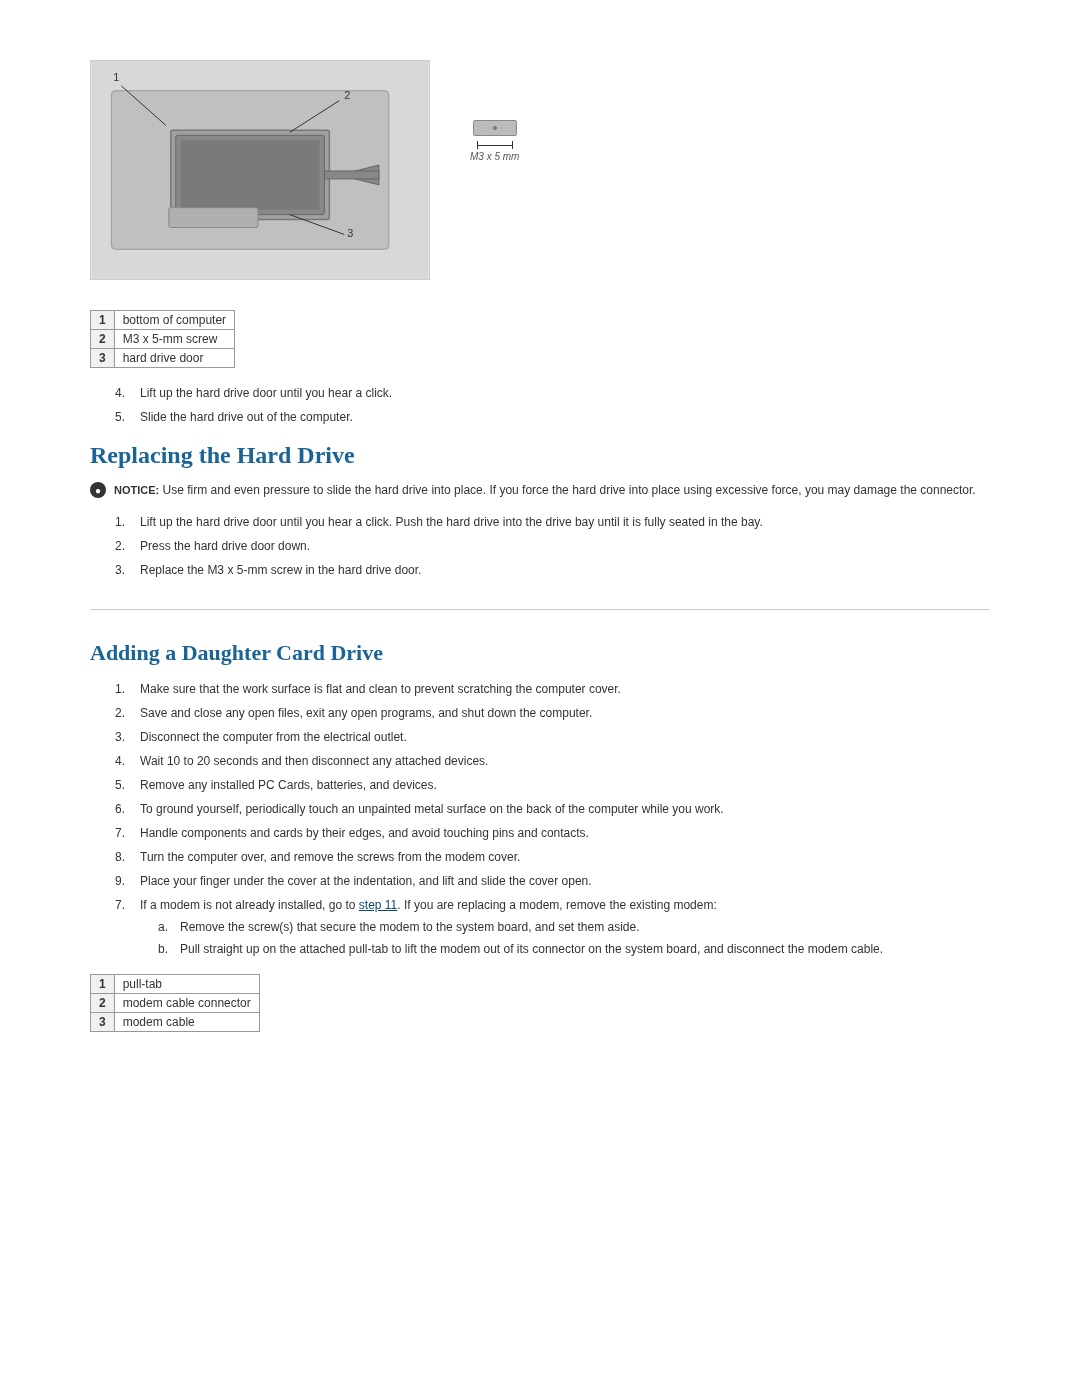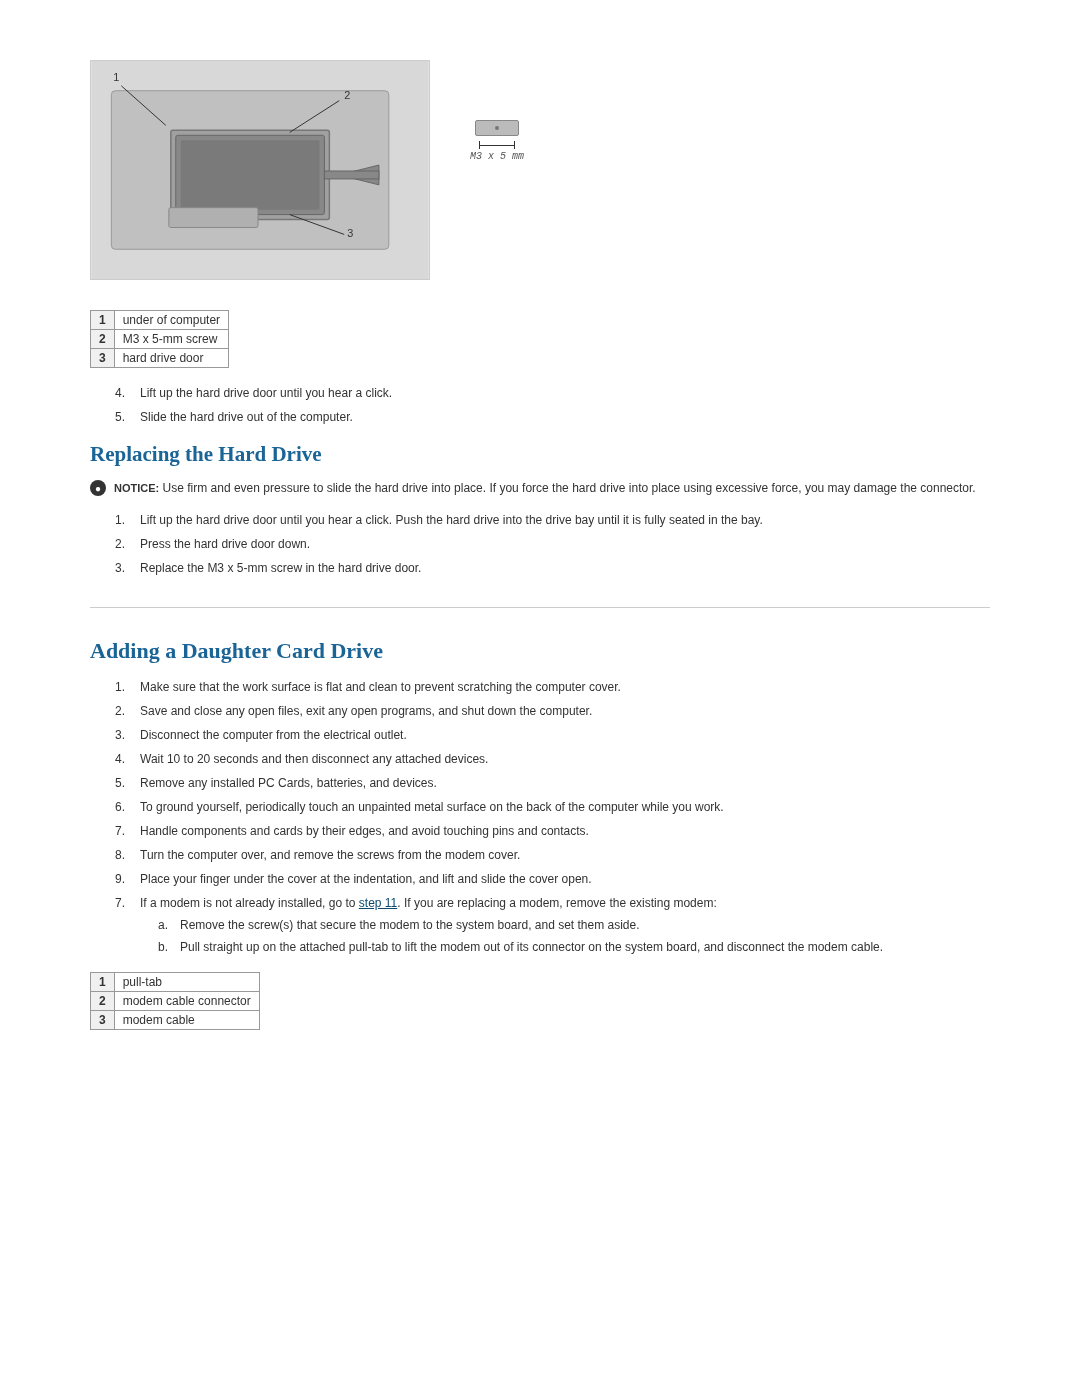--- a/index.html
+++ b/index.html
@@ -37,21 +37,20 @@
       width: 100%;
       height: 100%;
     }
     .diagram-screw {
       margin-left: 40px;
       display: flex;
       flex-direction: column;
       align-items: center;
       justify-content: flex-start;
       padding-top: 60px;
-      font-family: Liberation Mono, monospace;
     }
     .screw-label {
       font-size: 10px;
       color: #555;
       margin-top: 3px;
       font-style: italic;
     }
     .legend-table {
       border-collapse: collapse;
       margin-bottom: 16px;
@@ -93,21 +92,21 @@
       position: relative;
       padding-left: 20px;
       font-size: 12px;
       line-height: 1.5;
     }
     .sub-steps li .step-letter {
       position: absolute;
       left: -2px;
     }
     .section-title {
-      font-size: 21px;
+      font-size: 24px;
       font-weight: bold;
       color: #1a6496;
       margin-bottom: 12px;
       margin-top: 10px;
       font-family: Georgia, serif;
     }
     .notice-box {
       display: flex;
       align-items: flex-start;
       margin-bottom: 14px;
@@ -207,21 +206,21 @@
         <div style="width:1px; height:8px; background:#333;"></div>
       </div>
       <div class="screw-label" style="font-size:10px; color:#555; margin-top:2px; font-style:italic;">M3 x 5 mm</div>
     </div>
   </div>
 
   <table class="legend-table">
     <tbody id="hdd-legend-body">
     <tr>
           <td>1</td>
-          <td>under of computer</td>
+          <td>bottom of computer</td>
         </tr>
         <tr>
           <td>2</td>
           <td>M3 x 5-mm screw</td>
         </tr>
         <tr>
           <td>3</td>
           <td>hard drive door</td>
         </tr>
       </tbody>

